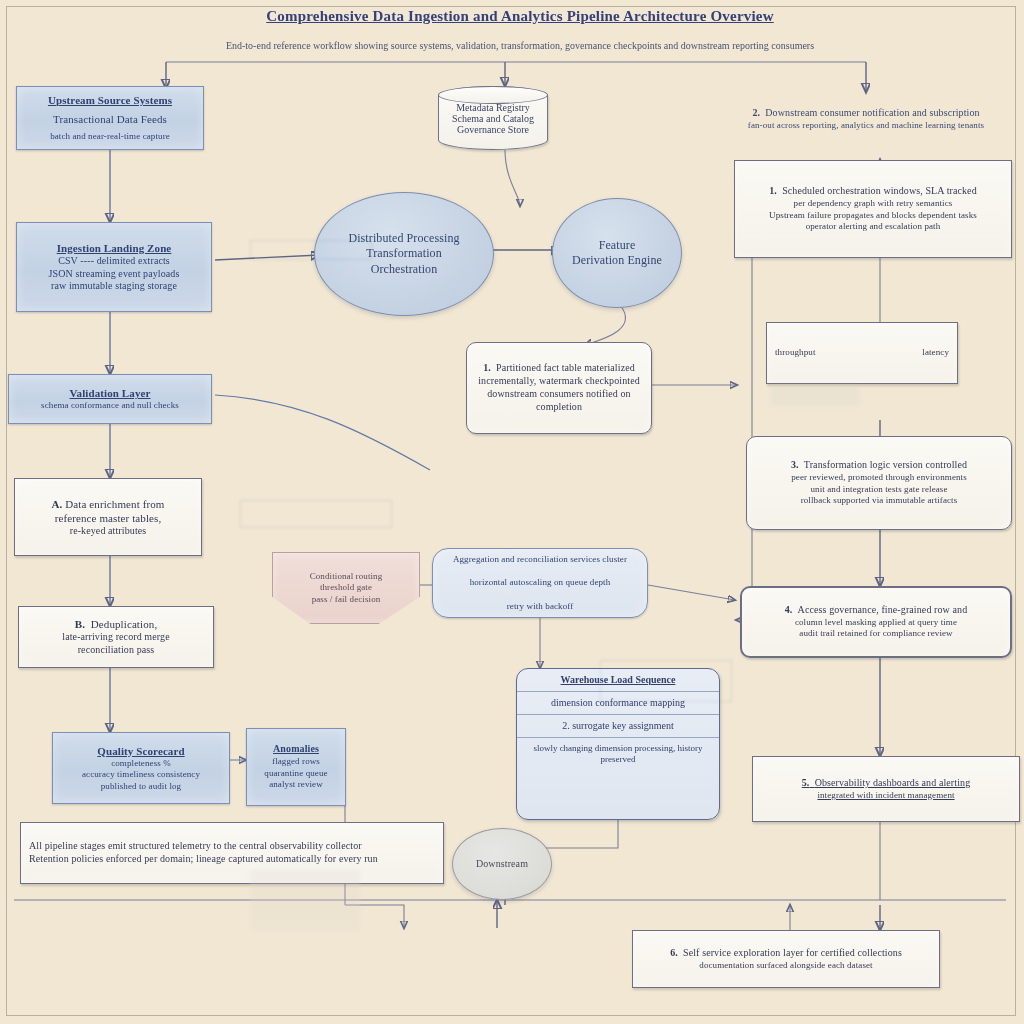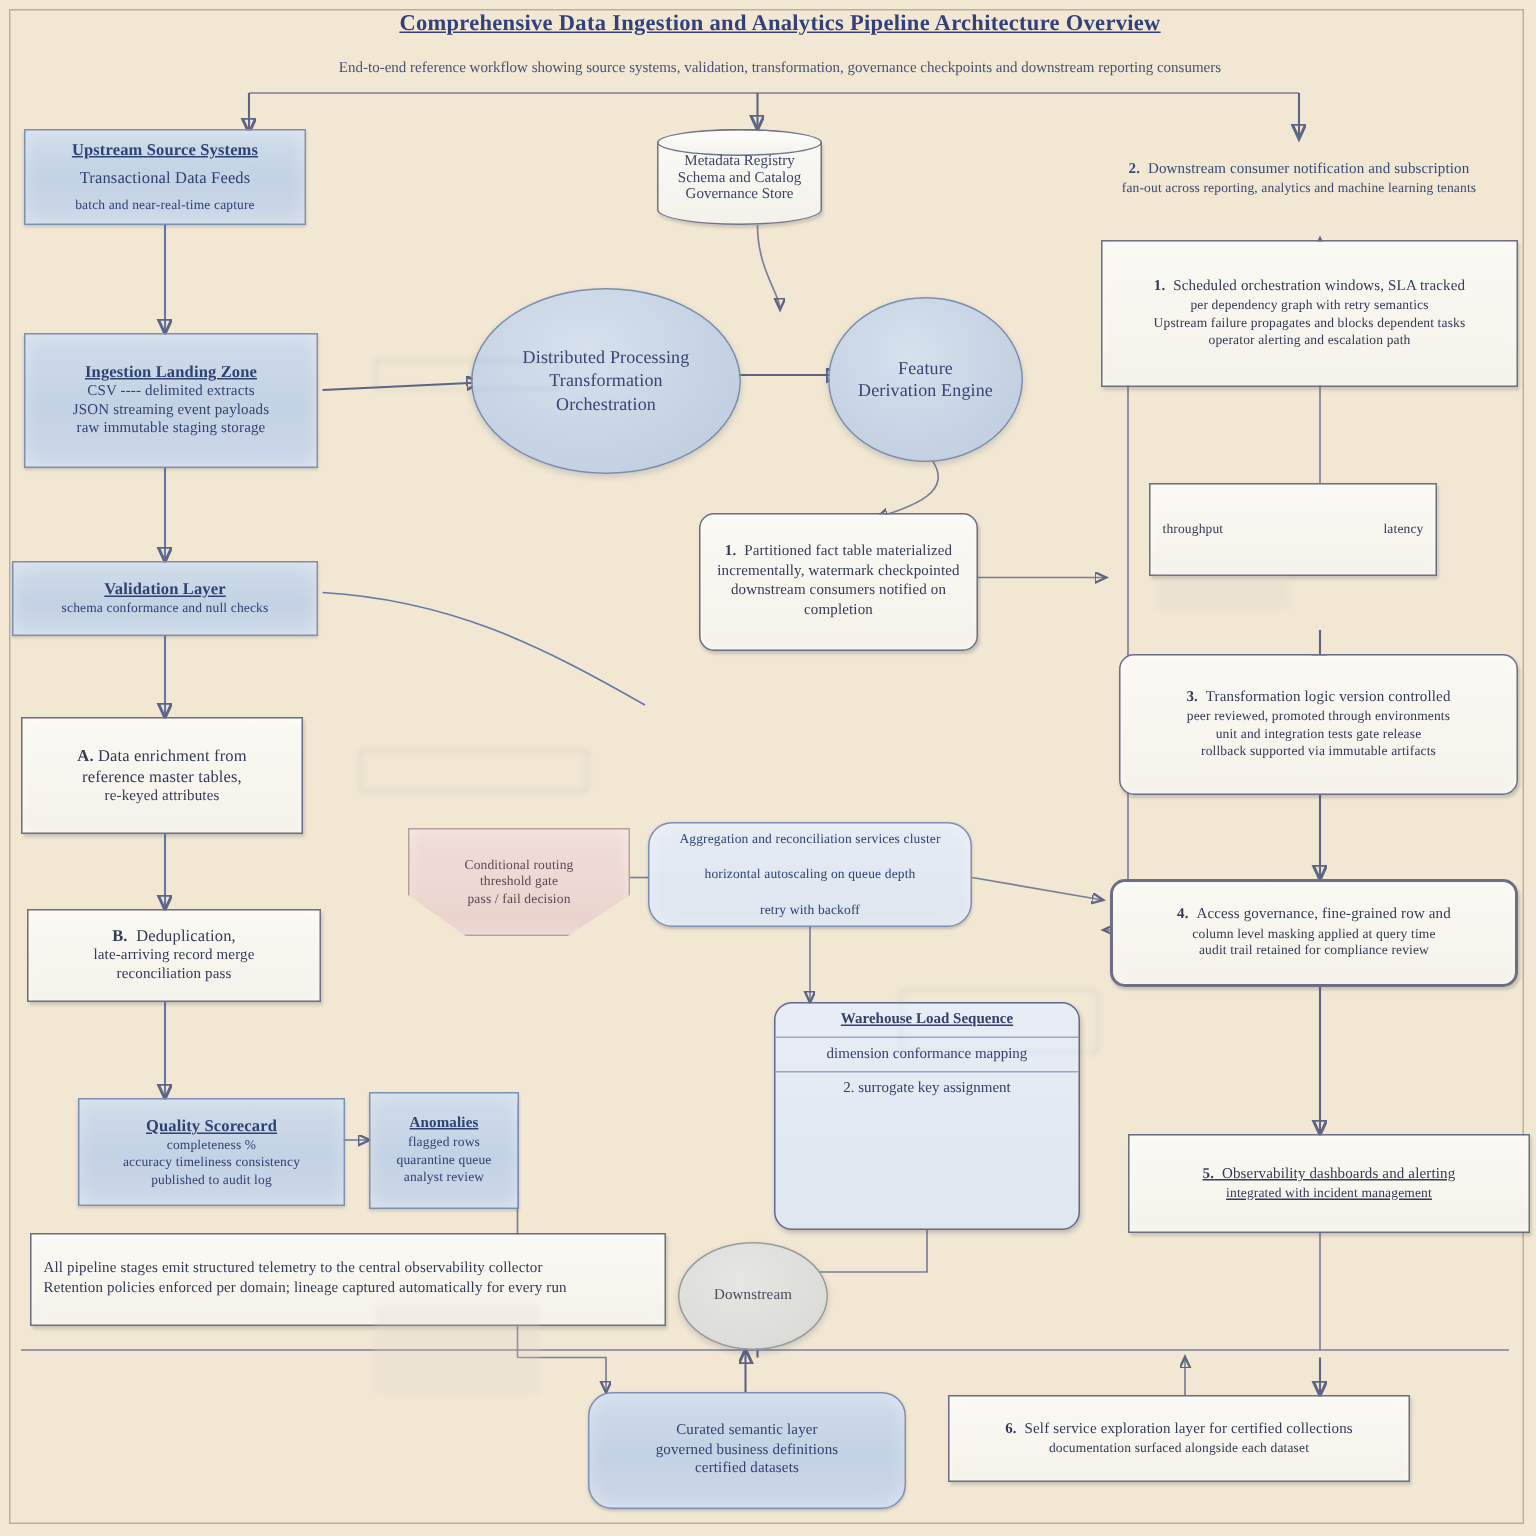--- a/index.html
+++ b/index.html
@@ -302,31 +302,27 @@
   <div class="node blue rounded-lg t9" style="left:432px;top:548px;width:216px;height:70px;background:linear-gradient(180deg,#e6ecf4,#dde5ef);gap:12px;">
     <span class="ln">Aggregation and reconciliation services cluster</span>
     <span class="ln">horizontal autoscaling on queue depth</span>
     <span class="ln">retry with backoff</span>
   </div>
 
   <div class="stack t10" style="left:516px;top:668px;width:204px;height:152px;">
     <div class="row hdr">Warehouse Load Sequence</div>
     <div class="row">dimension conformance mapping</div>
     <div class="row">2.  surrogate key assignment</div>
+    <div class="row t9">slowly changing dimension processing, history preserved</div>
   </div>
 
   <div class="node ellipse small t10" style="left:452px;top:828px;width:100px;height:72px;">
     <span class="ln">Downstream</span>
   </div>
 
-  <div class="node blue rounded-lg t10" style="left:392px;top:928px;width:212px;height:78px;">
-    <span class="ln">Curated semantic layer</span>
-    <span class="ln">governed business definitions</span>
-    <span class="ln">certified datasets</span>
-  </div>
 
   <div class="node t10" style="left:716px;top:92px;width:300px;height:54px;background:transparent;border:none;box-shadow:none;">
     <span class="ln">
       <b>2.</b>
       &nbsp;<span>Downstream consumer notification and subscription</span>
     </span>
     <span class="ln t9">fan-out across reporting, analytics and machine learning tenants</span>
   </div>
 
   <div class="node white t10" style="left:734px;top:160px;width:278px;height:98px;">

